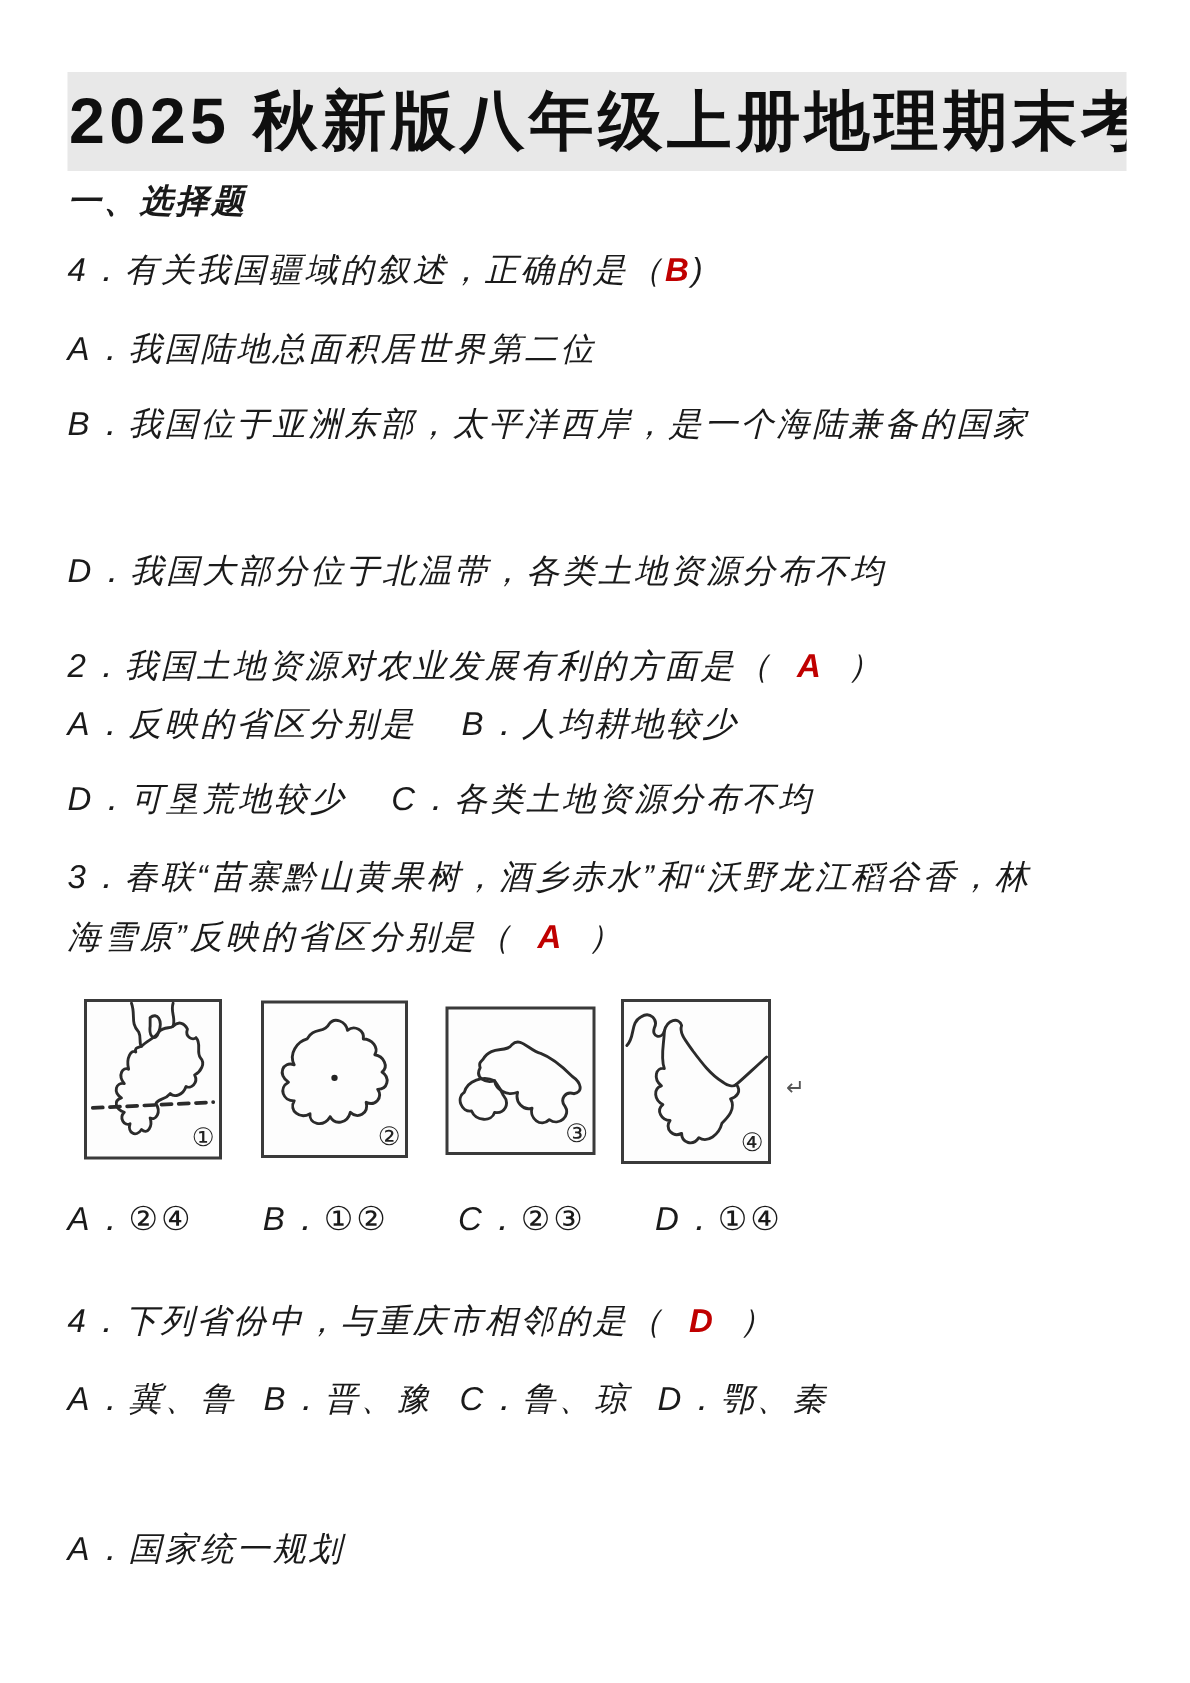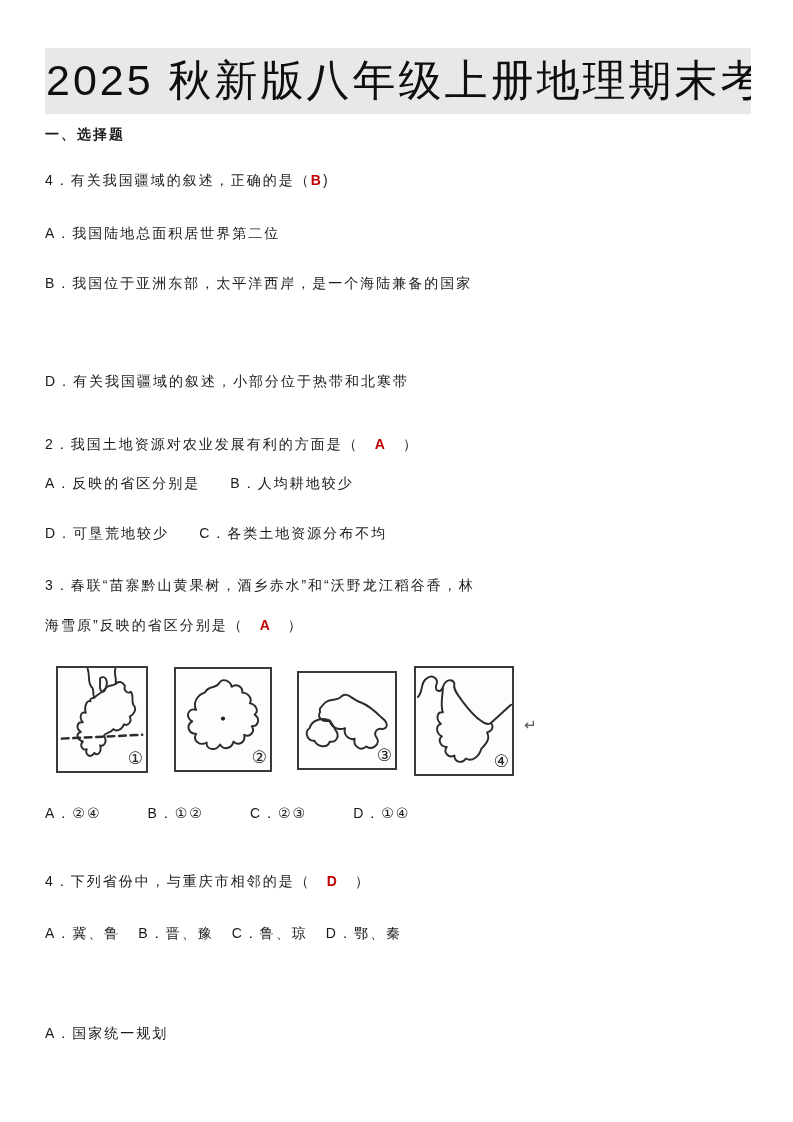--- a/index.html
+++ b/index.html
@@ -5,26 +5,26 @@
   html,body{margin:0;padding:0;background:#ffffff;}
   .page{
     position:relative;width:793px;height:1122px;background:#ffffff;overflow:hidden;
     font-family:"Liberation Sans","DejaVu Sans",sans-serif;color:#1a1a1a;
   }
   .title-bar{
     position:absolute;left:45px;top:48px;width:706px;height:66px;
     background:#e8e8e8;display:flex;align-items:center;overflow:hidden;
   }
   .title-text{
-    font-size:43px;font-weight:400;letter-spacing:3px;white-space:nowrap;color:#0f0f0f;
+    font-size:43px;font-weight:700;letter-spacing:3px;white-space:nowrap;color:#0f0f0f;
     padding-left:1px;
   }
   .line{
-    position:absolute;left:45px;font-size:14px;letter-spacing:2px;
-    white-space:nowrap;line-height:26px;color:#1a1a1a;
+    position:absolute;left:45px;font-size:22px;letter-spacing:2px;
+    white-space:nowrap;line-height:26px;color:#1a1a1a;font-style:italic;
   }
   .bold{font-weight:700;}
   .row{display:flex;}
   .gap30{gap:30px;}
   .gap46{gap:46px;}
   .gap18{gap:18px;justify-content:space-between;}
   .ans{color:#c00000;font-weight:700;}
   .ans.wide{margin:0 16px;}
   .map-box{
     position:absolute;border:2px solid #3a3a3a;background:#fdfdfd;box-sizing:border-box;
@@ -44,21 +44,21 @@
 
   <div class="title-bar">
     <span class="title-text">2025 秋新版八年级上册地理期末考</span>
   </div>
 
   <div class="line bold" style="top:121px">一、选择题</div>
 
   <div class="line" style="top:167px"><span>4．有关我国疆域的叙述，正确的是（</span><span class="ans">B</span><span>)</span></div>
   <div class="line" style="top:220px">A．我国陆地总面积居世界第二位</div>
   <div class="line" style="top:270px">B．我国位于亚洲东部，太平洋西岸，是一个海陆兼备的国家</div>
-  <div class="line" style="top:368px">D．有关我国疆域的叙述，小部分位于热带和北寒带</div>
+  <div class="line" style="top:368px">D．我国大部分位于北温带，各类土地资源分布不均</div>
 
   <div class="line" style="top:431px"><span>2．我国土地资源对农业发展有利的方面是（</span><span class="ans wide">A</span><span>）</span></div>
   <div class="line row gap30" style="top:470px">
     <span>A．反映的省区分别是</span>
     <span>B．人均耕地较少</span>
   </div>
   <div class="line row gap30" style="top:520px">
     <span>D．可垦荒地较少</span>
     <span>C．各类土地资源分布不均</span>
   </div>

